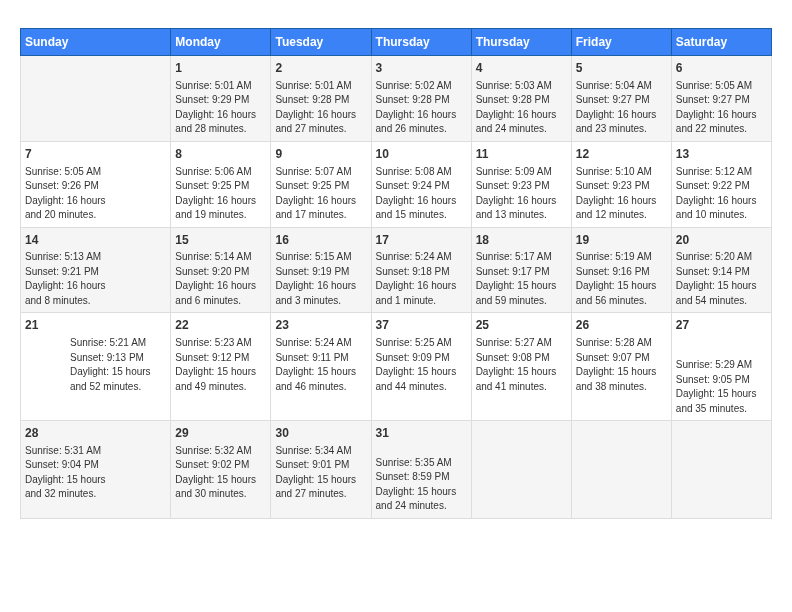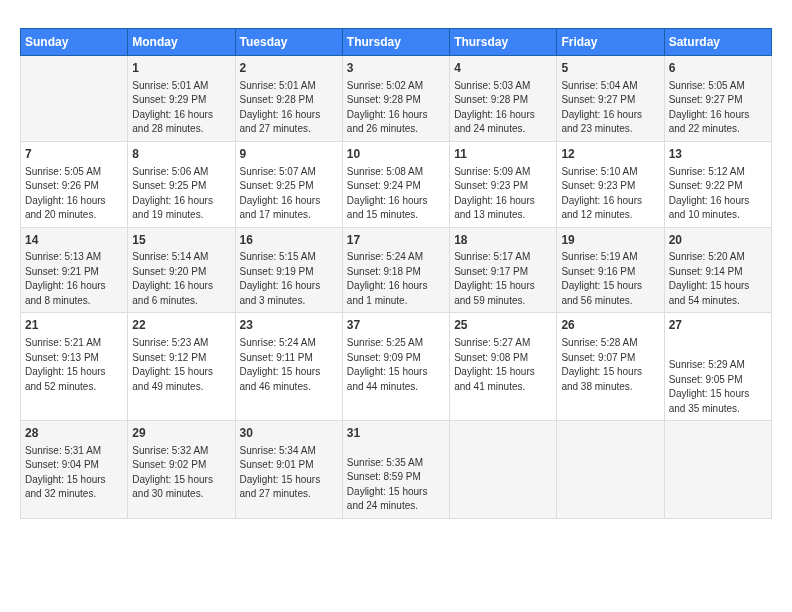--- a/index.html
+++ b/index.html
@@ -258,21 +258,21 @@
           <span class="day-num">20</span>
           <div class="cell-text" style="white-space: pre-line;">Sunrise: 5:20 AM
 Sunset: 9:14 PM
 Daylight: 15 hours
 and 54 minutes.</div>
         </td>
       </tr>
       <tr>
         <td>
           <span class="day-num">21</span>
-          <div class="cell-text" style="white-space: pre-line;">Sunrise: 5:21 AM
+          <div class="cell-text" style="white-space: pre-line; margin-left: 45px;">Sunrise: 5:21 AM
 Sunset: 9:13 PM
 Daylight: 15 hours
 and 52 minutes.</div>
         </td>
         <td>
           <span class="day-num">22</span>
           <div class="cell-text" style="white-space: pre-line;">Sunrise: 5:23 AM
 Sunset: 9:12 PM
 Daylight: 15 hours
 and 49 minutes.</div>

